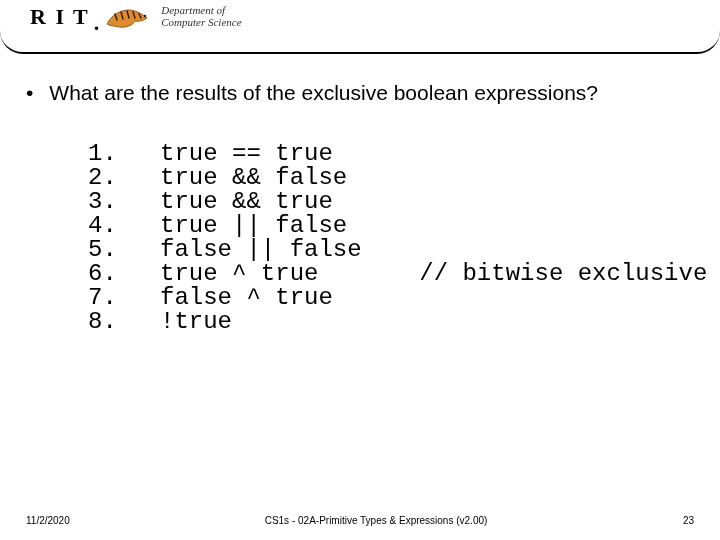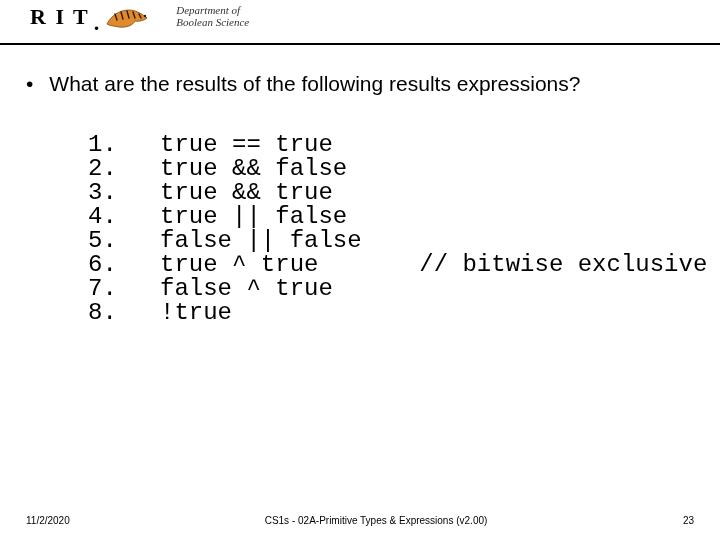--- a/index.html
+++ b/index.html
@@ -13,23 +13,24 @@
     overflow: hidden;
   }
   .slide {
     position: relative;
     width: 720px;
     height: 540px;
     box-sizing: border-box;
   }
   .header {
     position: relative;
-    height: 45px;
+    height: 54px;
     border-bottom: 2px solid #000000;
     box-sizing: border-box;
+    border-radius: 23px;
   }
   .logo-block {
     position: absolute;
     left: 30px;
     top: 4px;
     display: flex;
     align-items: center;
     gap: 6px;
   }
   .rit-text {
@@ -54,21 +55,21 @@
   }
   .tiger svg { display:block; }
   .dept {
     display: flex;
     flex-direction: column;
     font-family: "Times New Roman", serif;
     font-style: italic;
     font-size: 11px;
     line-height: 1.05;
     color: #333;
-    margin-left: 19px;
+    margin-left: 4px;
   }
   .title {
     position: absolute;
     right: 28px;
     top: 18px;
     font-weight: bold;
     font-size: 19px;
     font-family: Arial, sans-serif;
   }
   .body {
@@ -121,29 +122,29 @@
         <span class="rit-dot">.</span>
       <span class="tiger">
         <svg viewBox="0 0 46 26" width="46" height="26">
           <path d="M2 20 C6 12,14 6,24 6 C30 6,36 9,42 14 C40 16,34 18,30 17 C28 21,22 24,14 23 C10 22,5 22,2 20 Z" fill="#e08a2e" stroke="#7a4a10" stroke-width="0.8"></path>
           <path d="M10 10 L12 16 M16 8 L18 15 M22 7 L24 14 M28 8 L30 14 M34 10 L36 14" stroke="#2b1a05" stroke-width="1.4" stroke-linecap="round"></path>
           <circle cx="40" cy="12" r="1.2" fill="#2b1a05"></circle>
         </svg>
       </span>
       <span class="dept">
         <span>Department of</span>
-        <span>Boolean Science</span>
+        <span>Computer Science</span>
       </span>
     </div>
   </div>
 
   <div class="body">
     <div class="bullet">
       <span class="dot">•</span>
-      <span class="text">What are the results of the following results expressions?</span>
+      <span class="text">What are the results of the exclusive boolean expressions?</span>
     </div>
 
     <div class="code-block">1.   true == true
 2.   true &amp;&amp; false
 3.   true &amp;&amp; true
 4.   true || false
 5.   false || false
 6.   true ^ true       // bitwise exclusive OR
 7.   false ^ true
 8.   !true</div>

